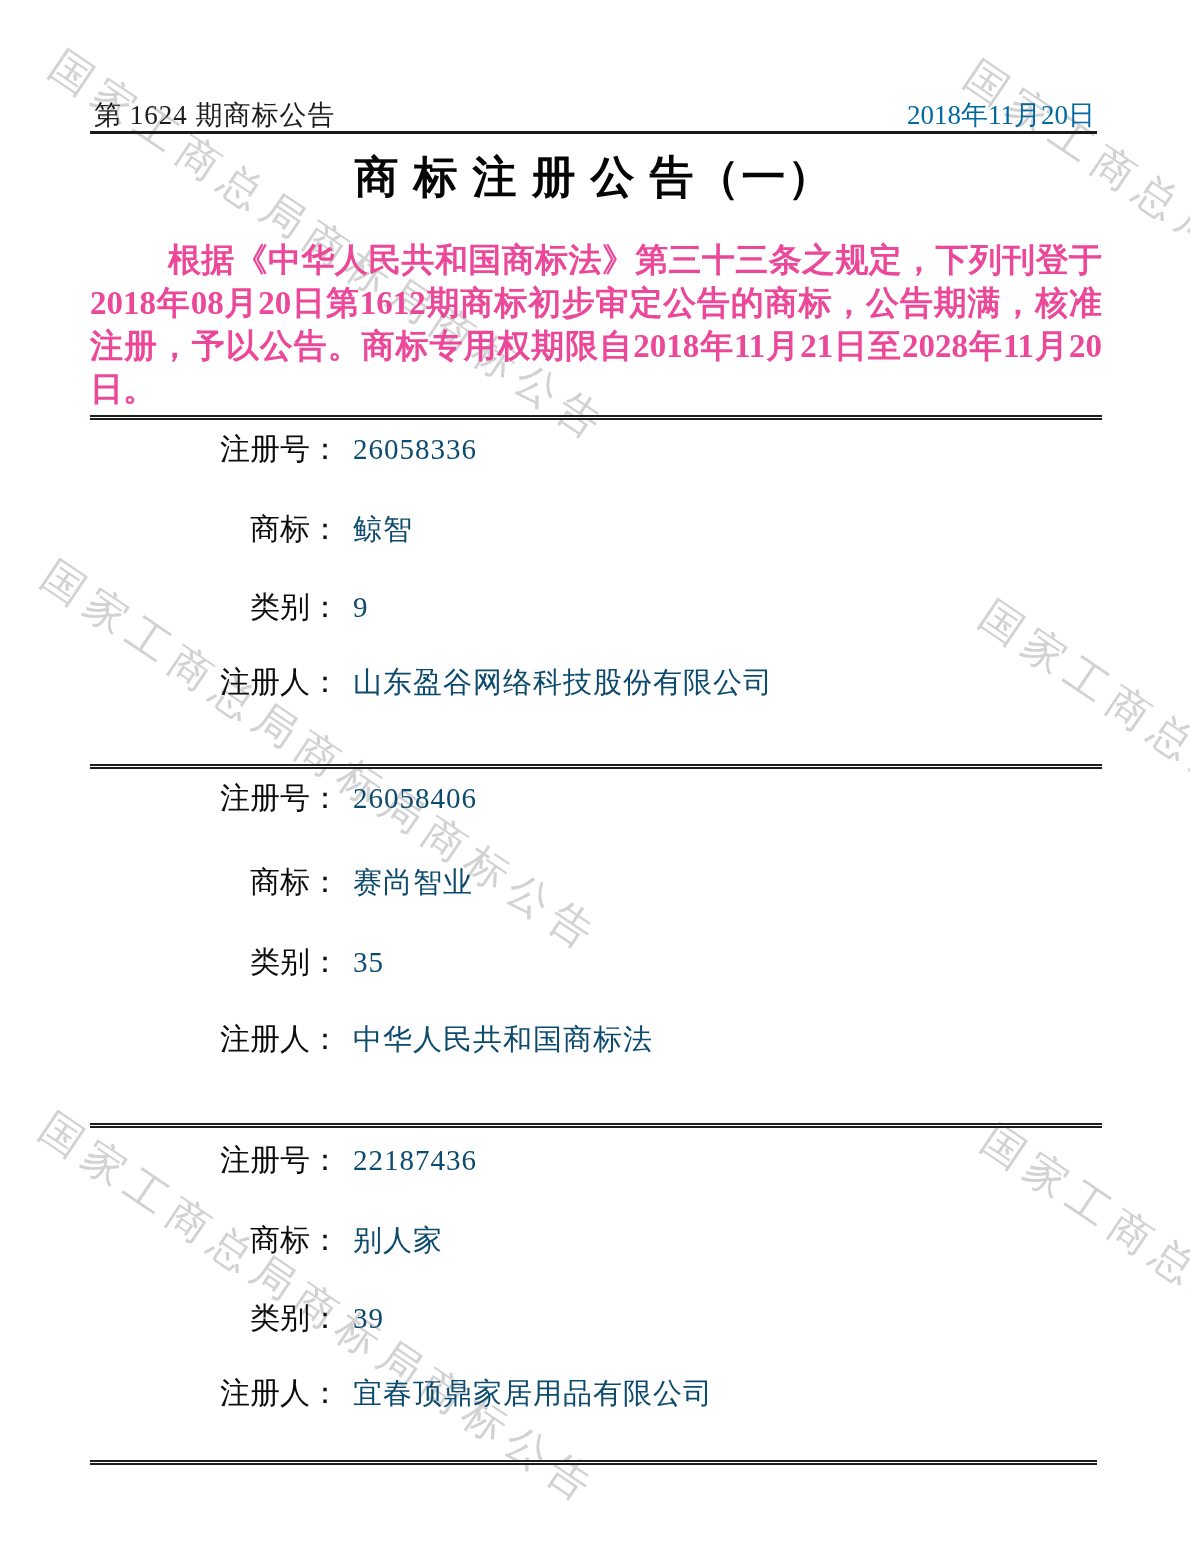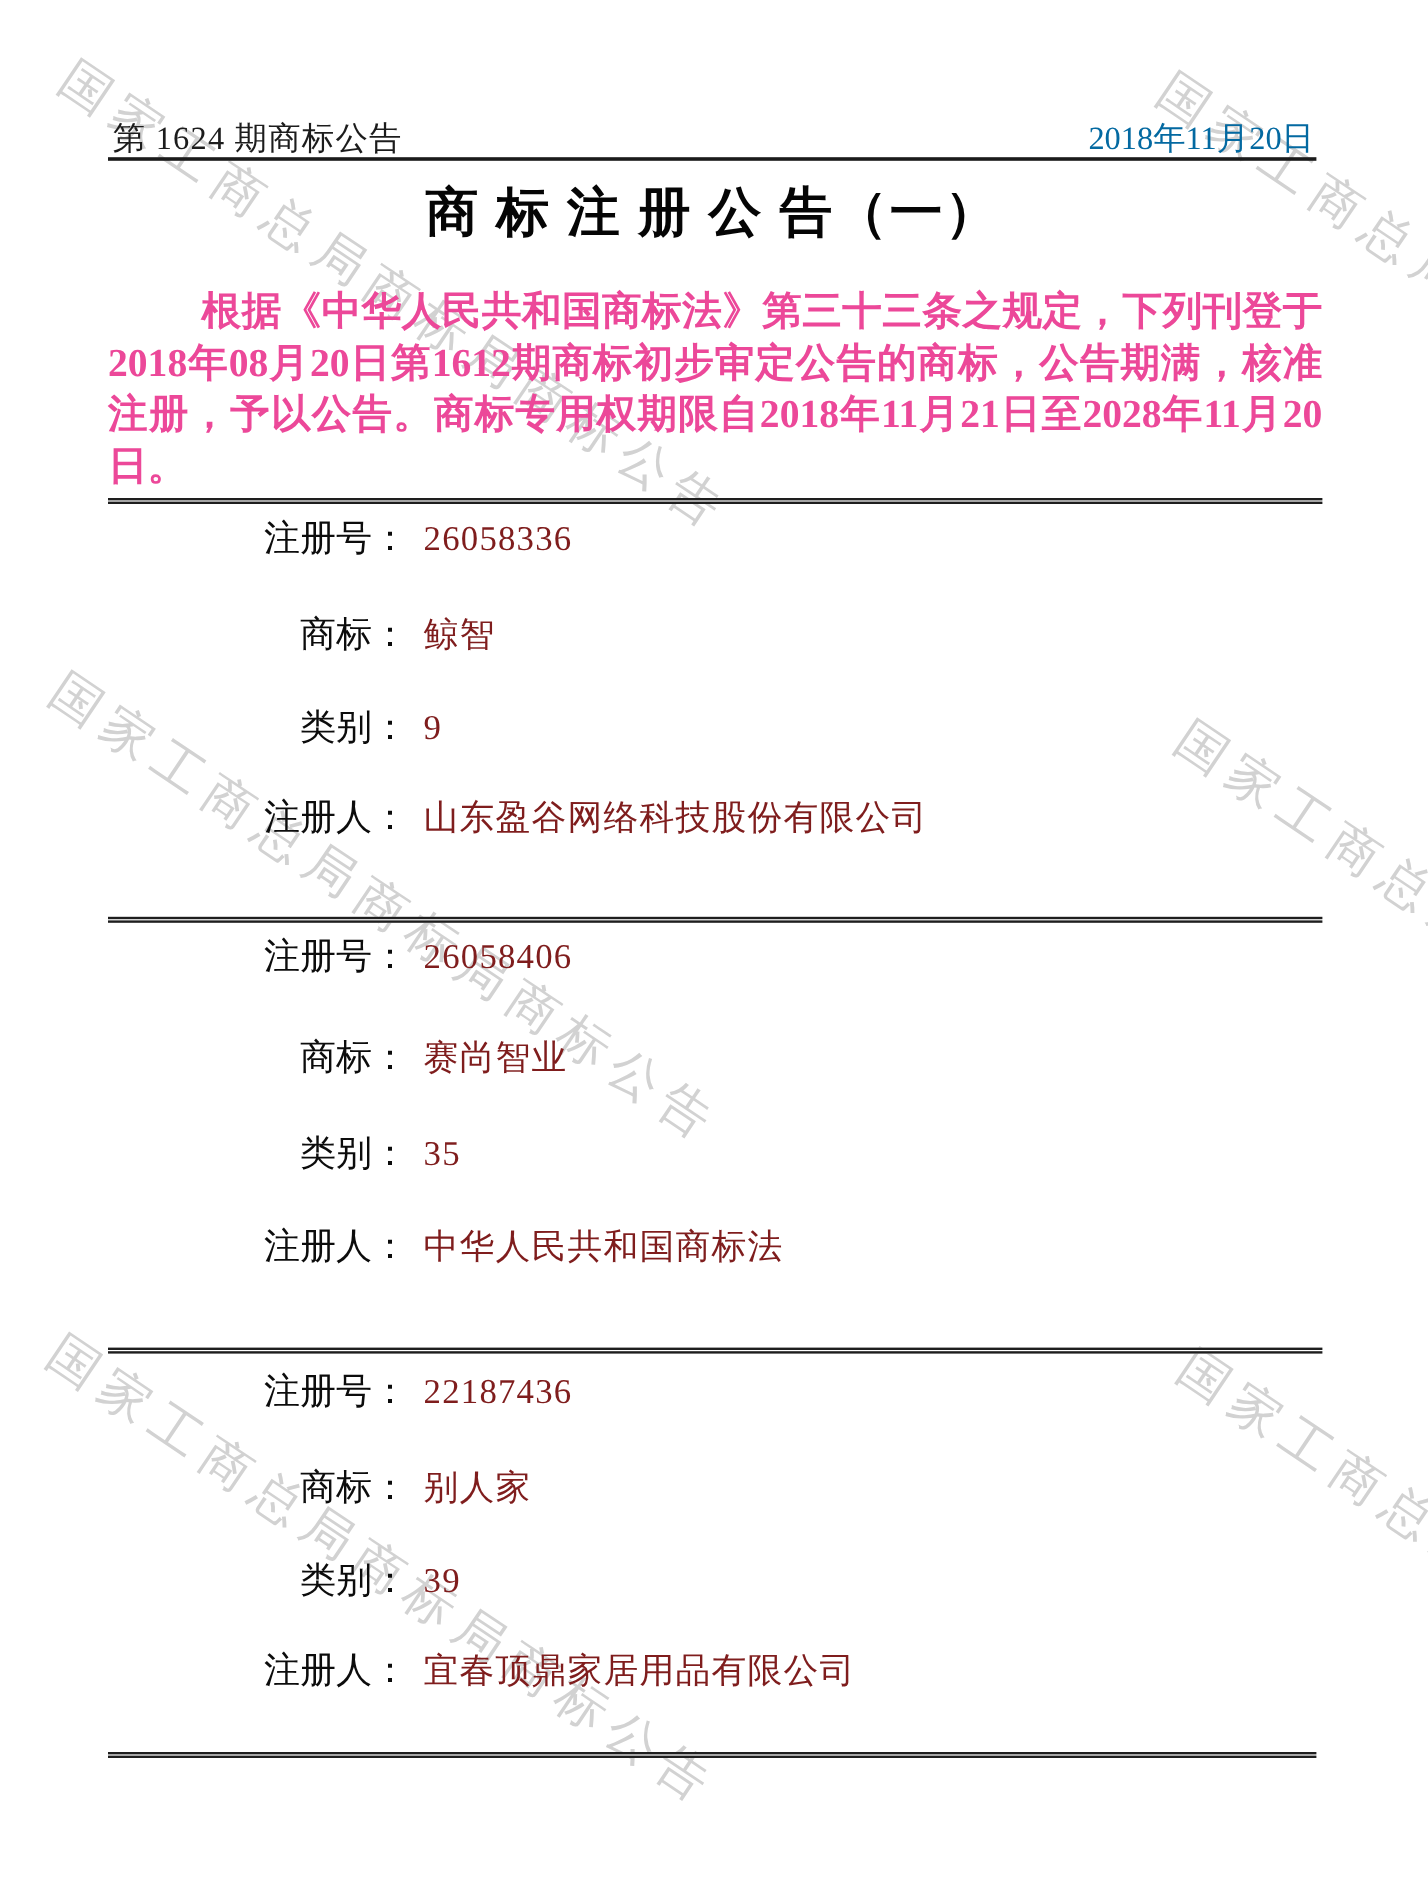--- a/index.html
+++ b/index.html
@@ -79,21 +79,21 @@
   }
 
   .field { display:flex; align-items:baseline; line-height:34px; }
   .flabel {
     width:250px; text-align:right;
     font-weight:normal; font-size:30px; color:#0c0c0c;
     flex:none;
   }
   .fvalue {
     margin-left:13px;
-    font-size:29px; color:#7f1d1d;
+    font-size:29px; color:#0c4a6e;
     letter-spacing:1px;
   }
 </style>
 </head>
 <body>
 
 <div class="page">
 
   <div class="wm-layer">
     <span class="wm wm1" style="color: rgb(210, 210, 210);">国家工商总局商标局商标公告</span>

